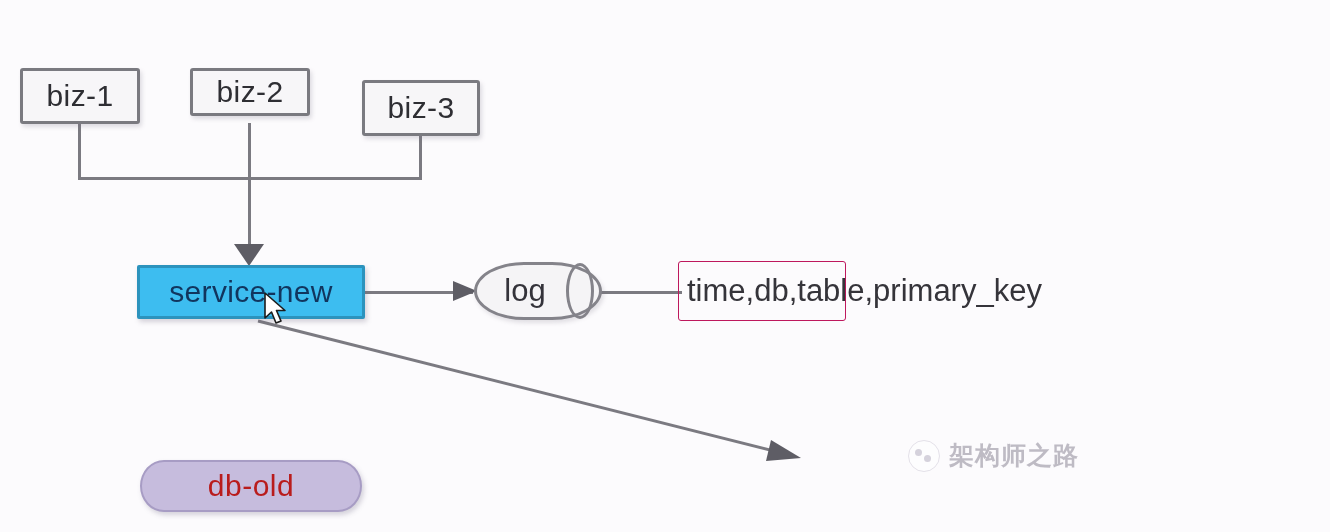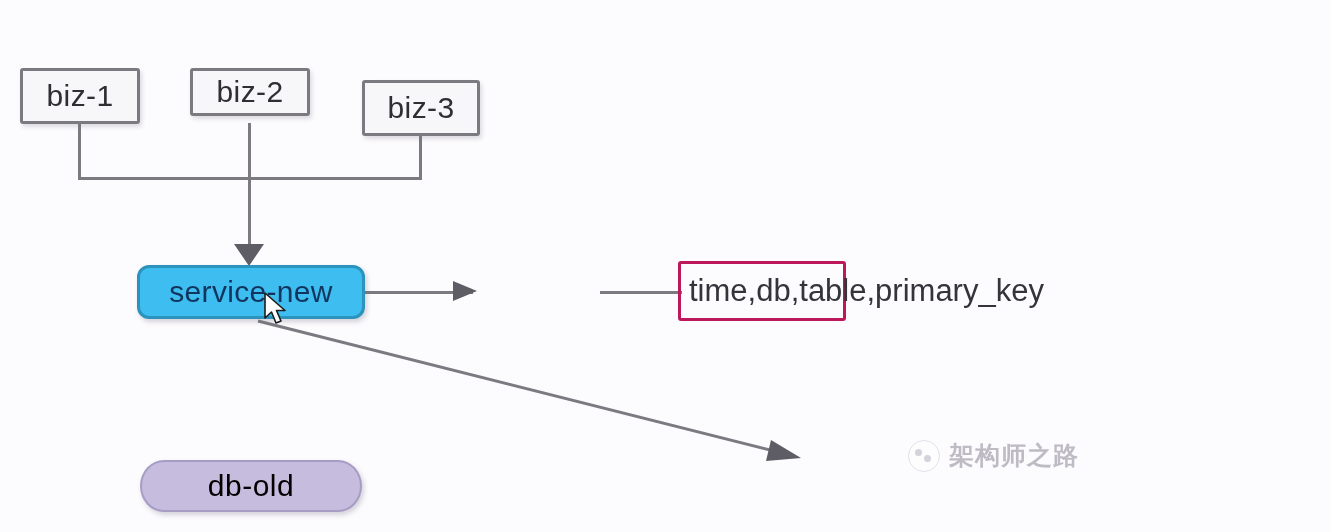--- a/index.html
+++ b/index.html
@@ -32,30 +32,30 @@
     border-radius: 3px;
     box-shadow: 2px 3px 4px rgba(120,115,130,0.22);
     color: #2e2e33;
     font-size: 30px;
     letter-spacing: 0.4px;
   }
 
   .service-box {
     background: #3dbdf0;
     border: 3px solid #2c93bd;
-    border-radius: 12px;
+    border-radius: 2px;
     box-shadow: 2px 3px 5px rgba(110,105,125,0.28);
     color: #11355e;
     font-size: 30px;
     letter-spacing: 0.3px;
   }
 
   .attr-box {
     background: transparent;
-    border: 3px solid #be185d;
+    border: 1px solid #be185d;
     border-radius: 3px;
     justify-content: flex-start;
     color: #35343a;
     font-size: 31px;
     overflow: visible;
   }
   .attr-box .attr-text {
     padding-left: 8px;
     position: relative;
     z-index: 3;
@@ -101,21 +101,21 @@
   .db {
     position: absolute;
     box-sizing: border-box;
     background: #c6bcdd;
     border: 2px solid #a79cc4;
     border-radius: 24px / 50%;
     box-shadow: 2px 3px 5px rgba(120,112,140,0.3);
     display: flex;
     align-items: center;
     justify-content: center;
-    color: #000000;
+    color: #b91c1c;
     font-size: 30px;
     letter-spacing: 0.5px;
     white-space: nowrap;
   }
 
   
   .ln {
     position: absolute;
     background: #7b7a81;
   }
@@ -218,20 +218,25 @@
   </div>
 
   <div class="node biz-box" style="left:362px; top:80px; width:118px; height:56px;">
     <span>biz-3</span>
   </div>
 
   <div class="node service-box" style="left:137px; top:265px; width:228px; height:54px;">
     <span>service-new</span>
   </div>
 
+  <div class="cyl" style="left:474px; top:262px; width:128px; height:58px;">
+    <div class="body"></div>
+    <div class="cap"></div>
+    <div class="label">log</div>
+  </div>
 
   <div class="node attr-box" style="left:678px; top:261px; width:168px; height:60px;">
     <span class="attr-text">time,db,table,primary_key</span>
   </div>
 
   <div class="db" style="left:140px; top:460px; width:222px; height:52px;">
     <span>db-old</span>
   </div>
 
 

